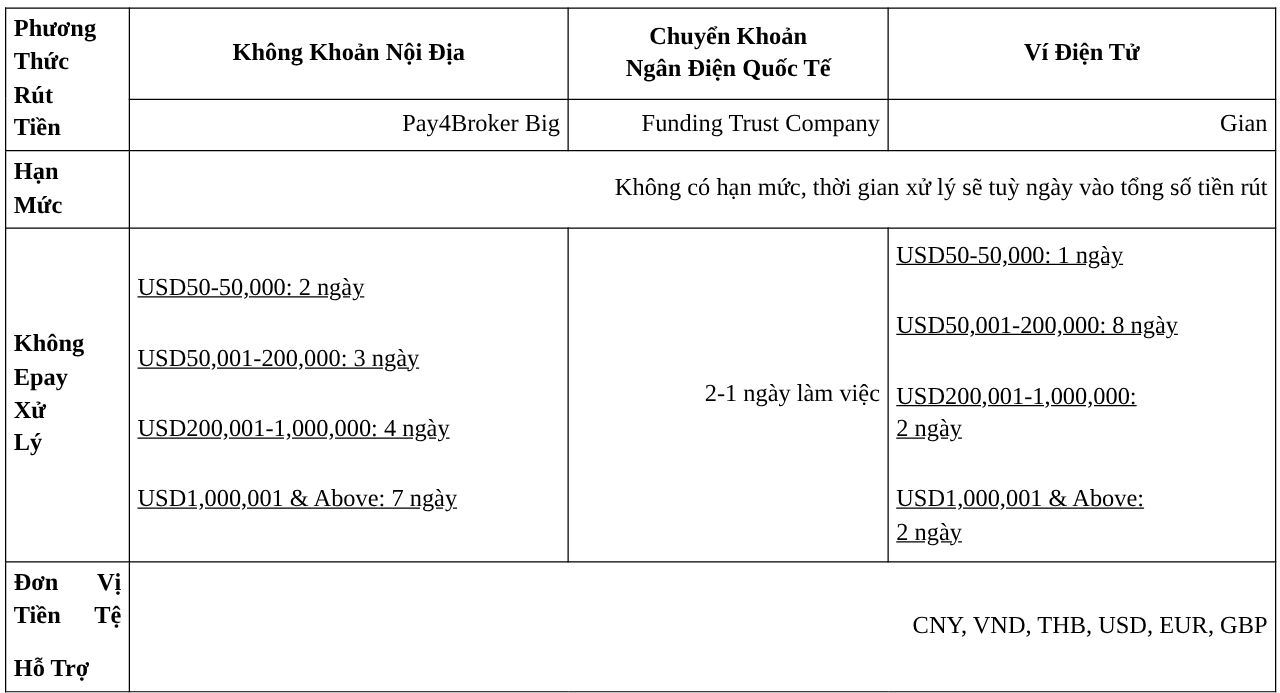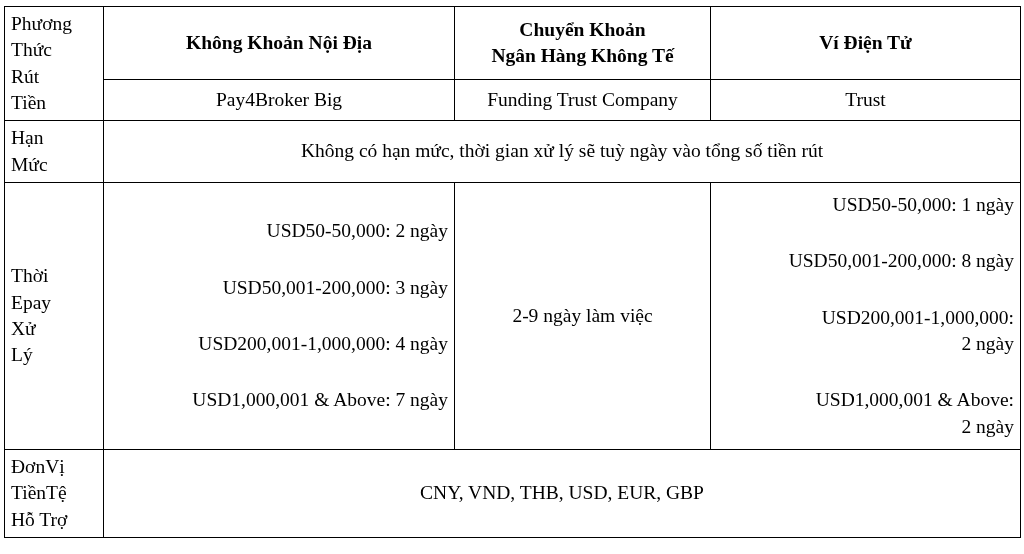--- a/index.html
+++ b/index.html
@@ -34,57 +34,60 @@
     font-size: 19.5px;
     line-height: 1.35;
   }
   
   col.c0 { width: 99px; }
   col.c1 { width: 351px; }
   col.c2 { width: 256px; }
   col.c3 { width: 310px; }
 
   .rowlabel {
-    font-weight: normal;
+    font-weight: bold;
     text-align: left;
     vertical-align: top;
     padding-top: 8px;
     line-height: 1.30;
   }
   .rowlabel.mid {
     vertical-align: middle;
   }
   .hdr {
     font-weight: bold;
     text-align: center;
     vertical-align: middle;
     line-height: 1.30;
   }
   .ctr {
-    text-align: center;
+    text-align: right;
     vertical-align: middle;
   }
   .left {
-    text-align: right;
+    text-align: left;
     vertical-align: top;
+    text-decoration: underline;
   }
   td.tall {
     height: 258px;
   }
   .tier {
     margin: 0 0 30px 0;
   }
   .tier:last-child {
     margin-bottom: 0;
   }
   .lj-line {
     display: flex;
+    justify-content: space-between;
   }
   .lj-line.last {
     display: block;
+    margin-top: 16px;
   }
   .tall-left-pad { padding-top: 14px; }
 </style>
 </head>
 <body>
 
 <div id="sheet">
   <table class="wd-table">
     <colgroup>
       <col class="c0">
@@ -96,53 +99,53 @@
       <tr>
         <td class="rowlabel" rowspan="2">
           <div>Phương</div>
           <div>Thức</div>
           <div>Rút</div>
           <div>Tiền</div>
         </td>
         <td class="hdr">Không Khoản Nội Địa</td>
         <td class="hdr">
           <div>Chuyển Khoản</div>
-          <div>Ngân Hàng Không Tế</div>
+          <div>Ngân Điện Quốc Tế</div>
         </td>
         <td class="hdr">Ví Điện Tử</td>
       </tr>
 
       <tr>
         <td class="ctr">Pay4Broker Big</td>
         <td class="ctr">Funding Trust Company</td>
-        <td class="ctr">Trust</td>
+        <td class="ctr">Gian</td>
       </tr>
 
       <tr>
         <td class="rowlabel">
           <div>Hạn</div>
           <div>Mức</div>
         </td>
         <td class="ctr" colspan="3">Không có hạn mức, thời gian xử lý sẽ tuỳ ngày vào tổng số tiền rút</td>
       </tr>
 
       <tr>
         <td class="rowlabel mid">
-          <div>Thời</div>
+          <div>Không</div>
           <div>Epay</div>
           <div>Xử</div>
           <div>Lý</div>
         </td>
         <td class="left tall tall-left-pad">
           <div class="tier">USD50-50,000: 2 ngày</div>
           <div class="tier">USD50,001-200,000: 3 ngày</div>
           <div class="tier">USD200,001-1,000,000: 4 ngày</div>
           <div class="tier">USD1,000,001 &amp; Above: 7 ngày</div>
         </td>
-        <td class="ctr tall">2-9 ngày làm việc</td>
+        <td class="ctr tall">2-1 ngày làm việc</td>
         <td class="left tall tall-left-pad">
           <div class="tier">USD50-50,000: 1 ngày</div>
           <div class="tier">USD50,001-200,000: 8 ngày</div>
           <div class="tier" style="white-space: pre-line;">USD200,001-1,000,000:
 2 ngày</div>
           <div class="tier" style="white-space: pre-line;"> USD1,000,001 &amp; Above:
  2 ngày</div>
         </td>
       </tr>
 

